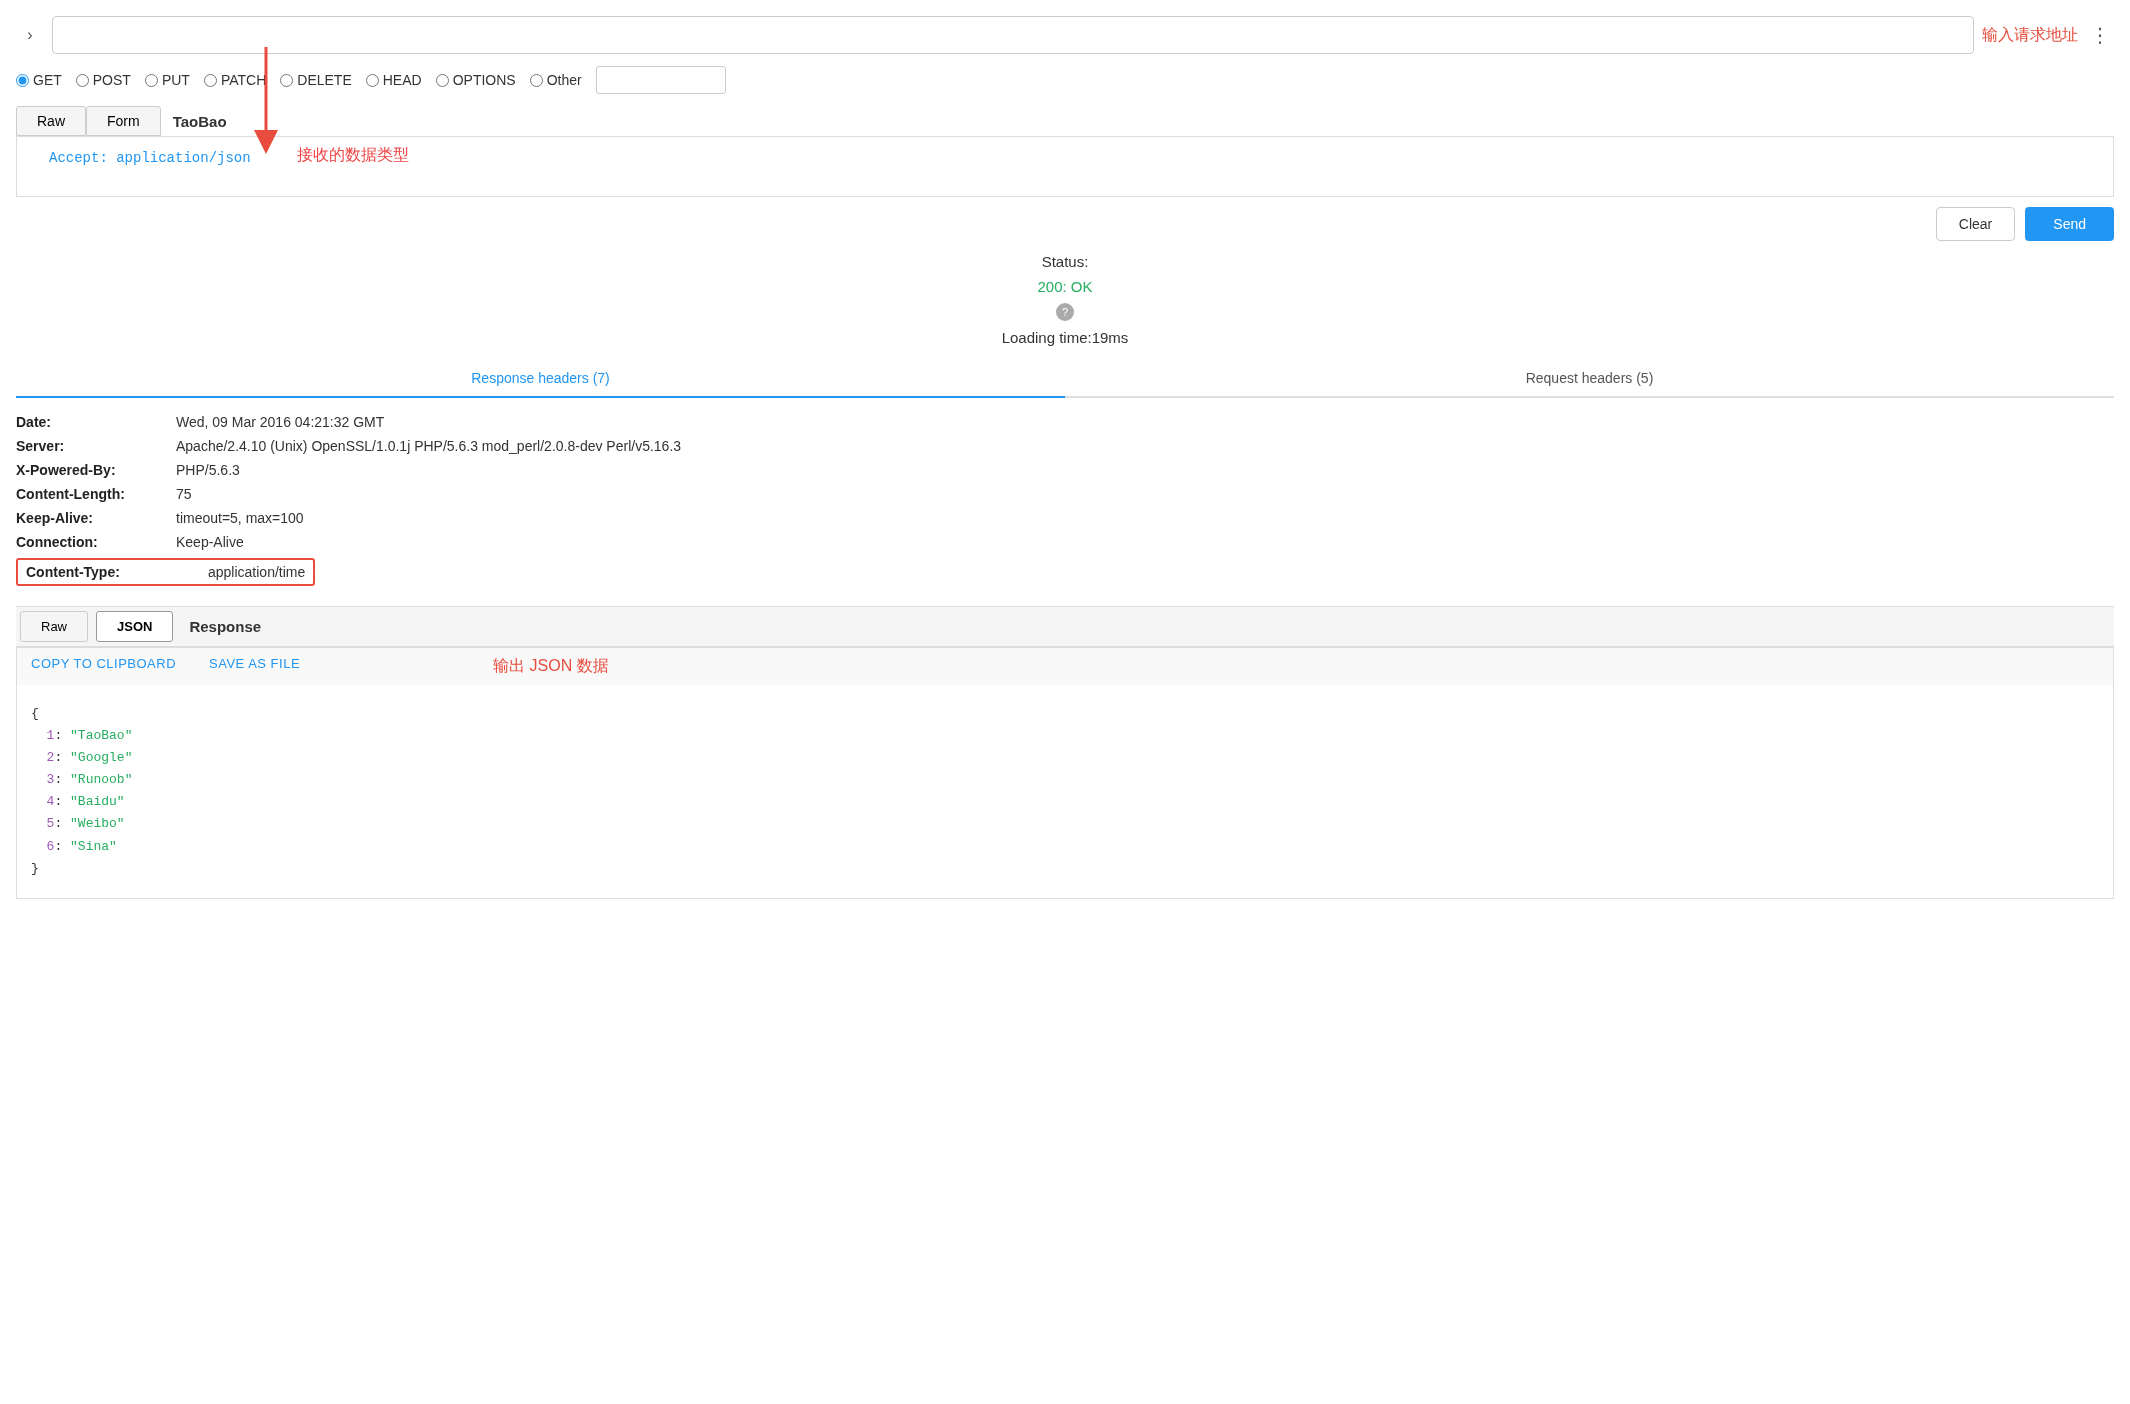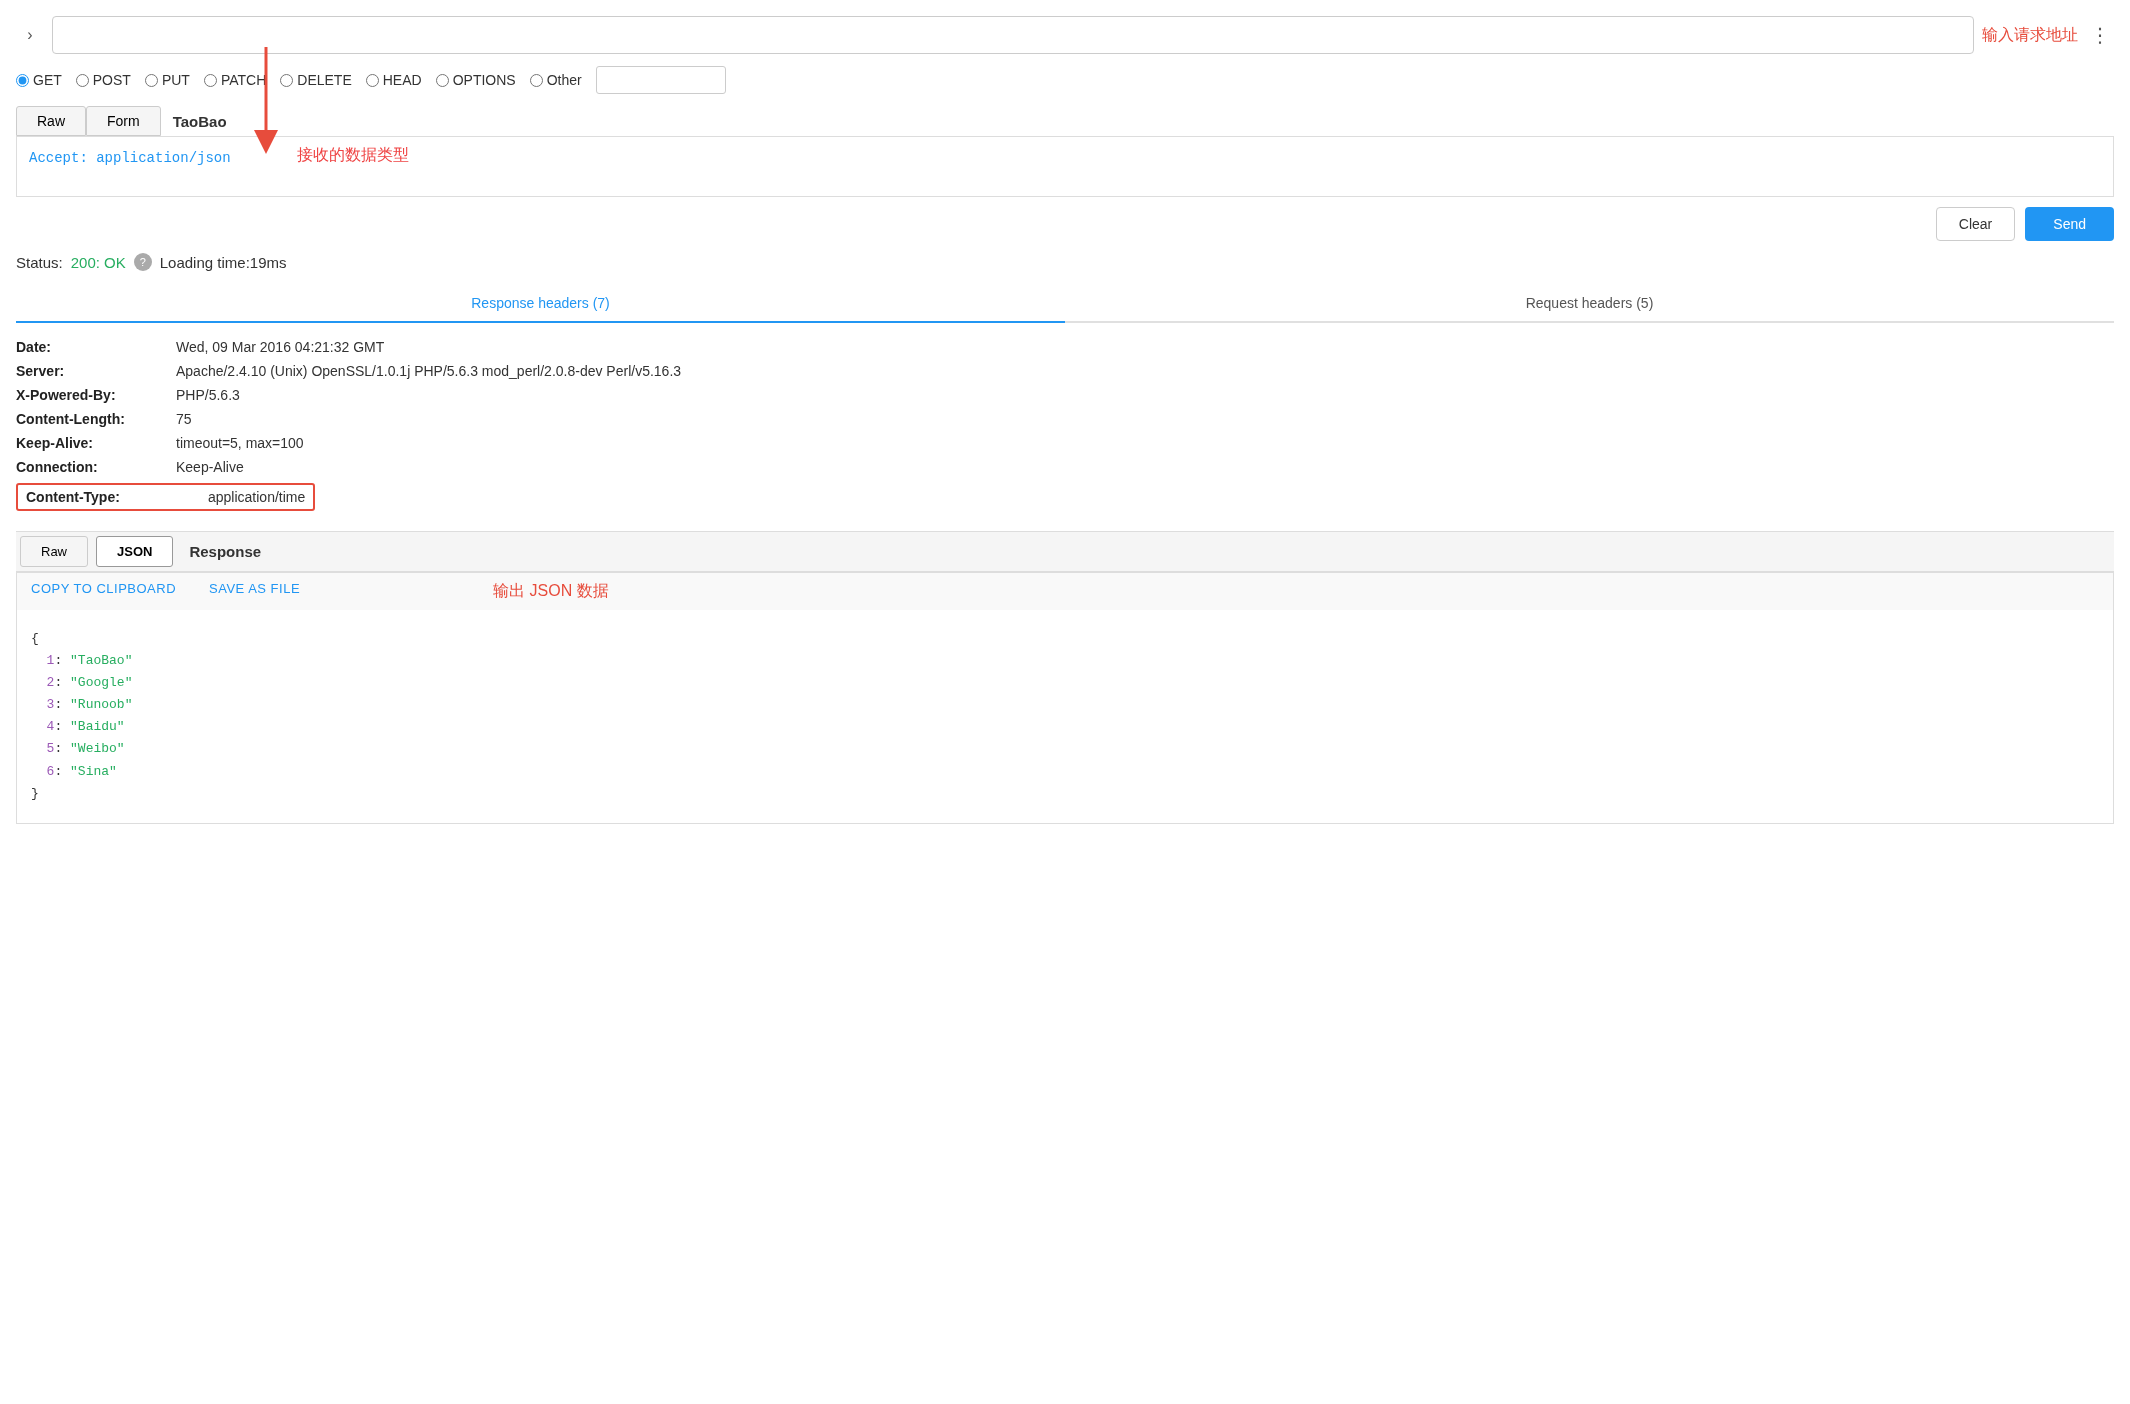--- a/index.html
+++ b/index.html
@@ -112,20 +112,21 @@
       padding: 12px;
       min-height: 60px;
       background: #fff;
       margin-bottom: 8px;
       position: relative;
     }
     .headers-code {
       font-family: 'Courier New', monospace;
       font-size: 14px;
       color: #2196f3;
+      margin-left: 20px;
     }
     .headers-hint {
       position: absolute;
       top: 8px;
       left: 280px;
       color: #ef4444;
       font-size: 16px;
       white-space: nowrap;
       pointer-events: none;
     }
@@ -159,20 +160,21 @@
       font-size: 14px;
       font-weight: 500;
     }
     
     .status-row {
       display: flex;
       align-items: center;
       gap: 8px;
       margin-bottom: 14px;
       font-size: 15px;
+      flex-direction: column;
     }
     .status-label {
       font-weight: 500;
     }
     .status-ok {
       color: #27ae60;
       font-weight: 500;
     }
     .help-icon {
       width: 18px;

